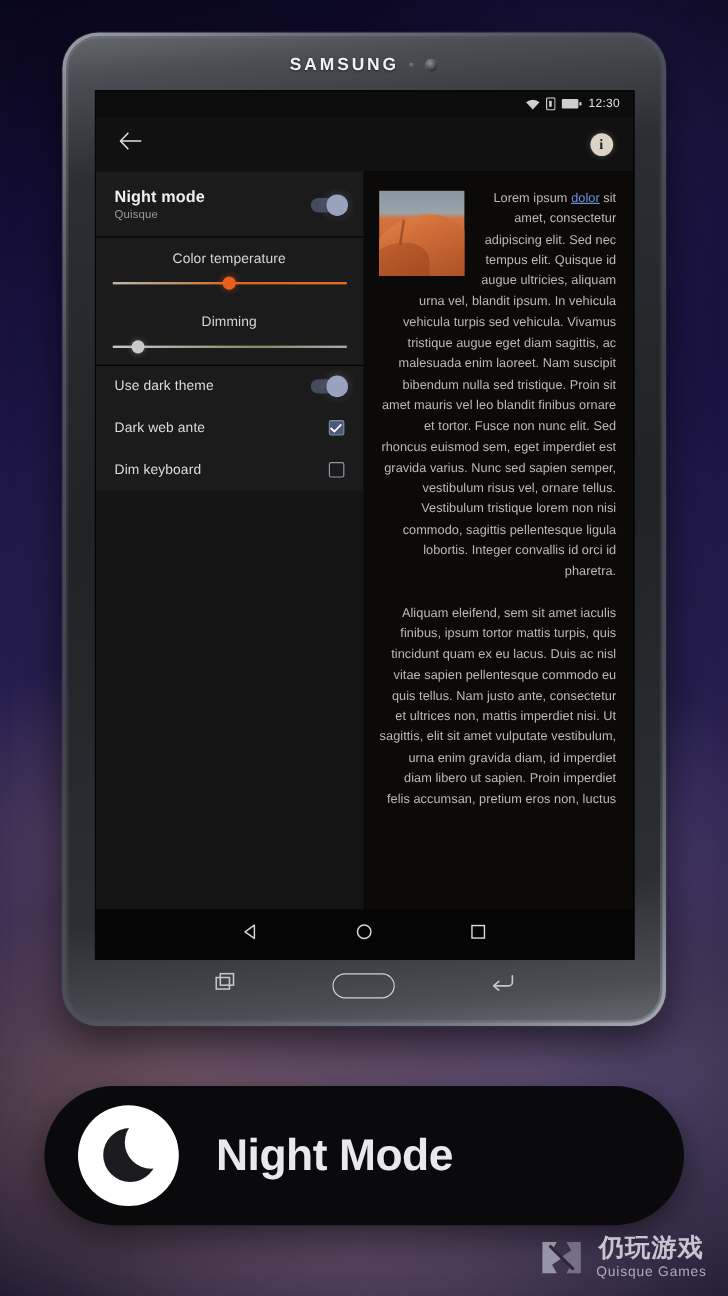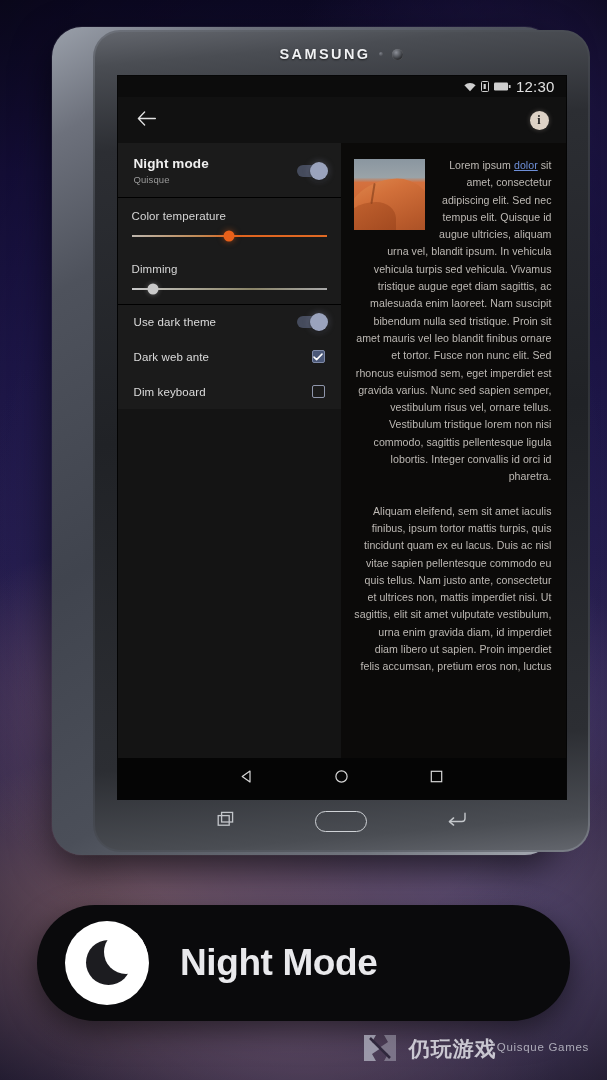--- a/index.html
+++ b/index.html
@@ -34,21 +34,20 @@
     position:absolute; left:52px; top:27px; width:503px; height:828px;
     border-radius:30px;
     background:linear-gradient(150deg,#9aa0aa 0%,#6d717c 10%,#4e525c 24%,#40444e 50%,#4b4f59 74%,#72767f 90%,#a7acb4 100%);
     padding:3px;
     box-shadow:0 14px 38px rgba(0,0,0,.62), 0 0 0 1px rgba(255,255,255,.07);
   }
   .bezel {
     width:100%; height:100%; border-radius:27px;
     background:linear-gradient(165deg,#6e727b 0%,#55595f 7%,#3a3d44 22%,#303338 50%,#3a3d44 78%,#595d65 93%,#7d818a 100%);
     padding:2px;
-    margin-left:38px;
   }
   .bezel-in {
     width:100%; height:100%; border-radius:25px;
     background:linear-gradient(175deg,#63666d 0%,#4a4d53 4%,#2c2e33 14%,#202226 48%,#2c2e33 86%,#4a4d53 96%,#63666d 100%);
     display:flex; flex-direction:column; align-items:center;
     overflow:hidden; position:relative;
   }
 
   
   .brand-strip { height:44px; width:100%; display:flex; align-items:center; justify-content:center; gap:9px; }
@@ -66,21 +65,21 @@
   .screen {
     width:448px; height:723px; background:#000;
     display:flex; flex-direction:column; overflow:hidden;
     box-shadow:0 0 0 1px rgba(0,0,0,.9);
   }
 
   
   .statusbar { height:21px; background:#0c0c0c; display:flex; align-items:center;
     justify-content:flex-end; padding-right:11px; gap:5px; }
   .sb-icon { color:#cfcfcf; display:flex; align-items:center; }
-  .sb-clock { color:#e0e0e0; font-size:15px; letter-spacing:.2px; }
+  .sb-clock { color:#e0e0e0; font-size:10px; letter-spacing:.2px; }
 
   
   .appbar { height:46px; background:#111111; display:flex; align-items:center;
     justify-content:space-between; padding:0 17px 0 19px; }
   .back-arrow { color:#e2e2e2; cursor:pointer; }
   .info-btn {
     width:19px; height:19px; border-radius:50%; background:#ddd2c6;
     color:#1b1b1b; font-size:12px; font-weight:bold; font-family:"Liberation Serif",serif;
     display:flex; align-items:center; justify-content:center; cursor:pointer;
     box-shadow:0 0 5px rgba(221,210,198,.28);
@@ -97,21 +96,21 @@
 
   .row-main { padding:13px 16px 12px 16px; display:flex; align-items:center; justify-content:space-between; }
   .row-title { color:#efefef; font-size:13.5px; font-weight:bold; letter-spacing:.1px; }
   .row-sub { color:#9a9a9a; font-size:9.5px; margin-top:3px; letter-spacing:.1px; }
 
   .toggle { width:28px; height:12px; border-radius:7px; position:relative; flex:none; cursor:pointer; }
   .toggle.on { background:#454b5c; }
   .toggle.on::after { content:""; position:absolute; right:-3px; top:-3px; width:18px; height:18px;
     border-radius:50%; background:#9aa3bd; box-shadow:0 1px 3px rgba(0,0,0,.55), 0 0 7px rgba(154,163,189,.4); }
 
-  .slider-block { padding:12px 14px 14px 14px; }
+  .slider-block { padding:12px 14px 14px 14px;text-align:center; }
   .slider-label { color:#d6d6d6; font-size:11.5px; margin-bottom:13px; letter-spacing:.1px; }
   .track { height:2px; position:relative; cursor:pointer; }
   .track .fill-warm { position:absolute; left:0; right:0; top:0; height:2px;
     background:linear-gradient(90deg,#bdb6ad 0%,#c08a55 34%,#e0641f 52%,#e06a24 100%); }
   .track .fill-dim { position:absolute; left:0; right:0; top:0; height:2px;
     background:linear-gradient(90deg,#c9c9c9 0%,#9f9a84 42%,#8a8468 62%,#a9a9a9 100%); }
   .knob { position:absolute; top:50%; width:11px; height:11px; border-radius:50%;
     transform:translate(-50%,-50%); }
   .knob.warm { background:#e8601a; box-shadow:0 0 6px rgba(232,96,26,.55); }
   .knob.gray { background:#c9c9c9; box-shadow:0 0 5px rgba(200,200,200,.4); }
@@ -164,21 +163,21 @@
     position:relative; flex:none; overflow:hidden; }
   .moon-circle::before { content:""; position:absolute; left:21px; top:19px;
     width:45px; height:45px; border-radius:50%; background:#1c1c20; }
   .moon-circle::after { content:""; position:absolute; left:39px; top:9px;
     width:44px; height:44px; border-radius:50%; background:#fff; }
   .banner-text { color:#e9e9ec; font-size:37px; font-weight:bold; letter-spacing:-.4px; }
 
   
   #watermark { position:absolute; right:18px; bottom:12px; display:flex; align-items:center; gap:9px; opacity:.82; }
   .wm-mark { width:40px; height:40px; position:relative; flex:none; }
-  .wm-text { display:flex; flex-direction:row; line-height:1;text-align:center; }
+  .wm-text { display:flex; flex-direction:column; line-height:1;text-align:center; }
   .wm-cn { color:#e8e8ee; font-size:21px; font-weight:bold; letter-spacing:1px; }
   .wm-en { color:#c6c6d0; font-size:11.5px; letter-spacing:.7px; margin-top:4px; }
 </style>
 </head>
 <body>
 
 <div id="bg">
   <div class="bg-base"></div>
   <div class="bg-glow-l"></div>
   <div class="bg-glow-r"></div>

